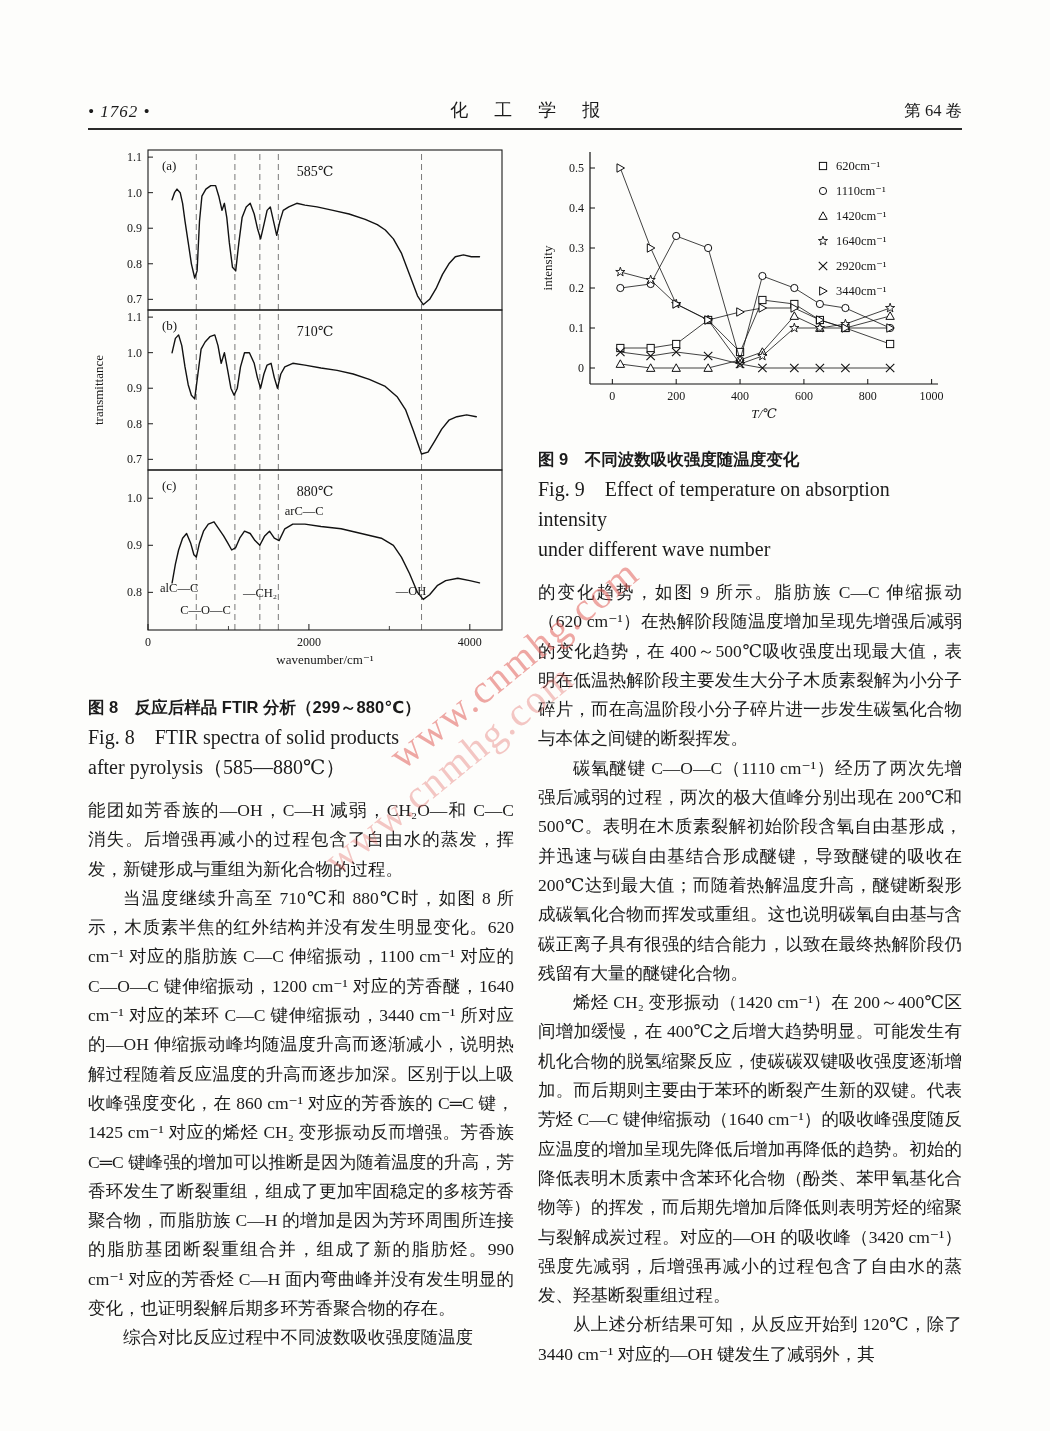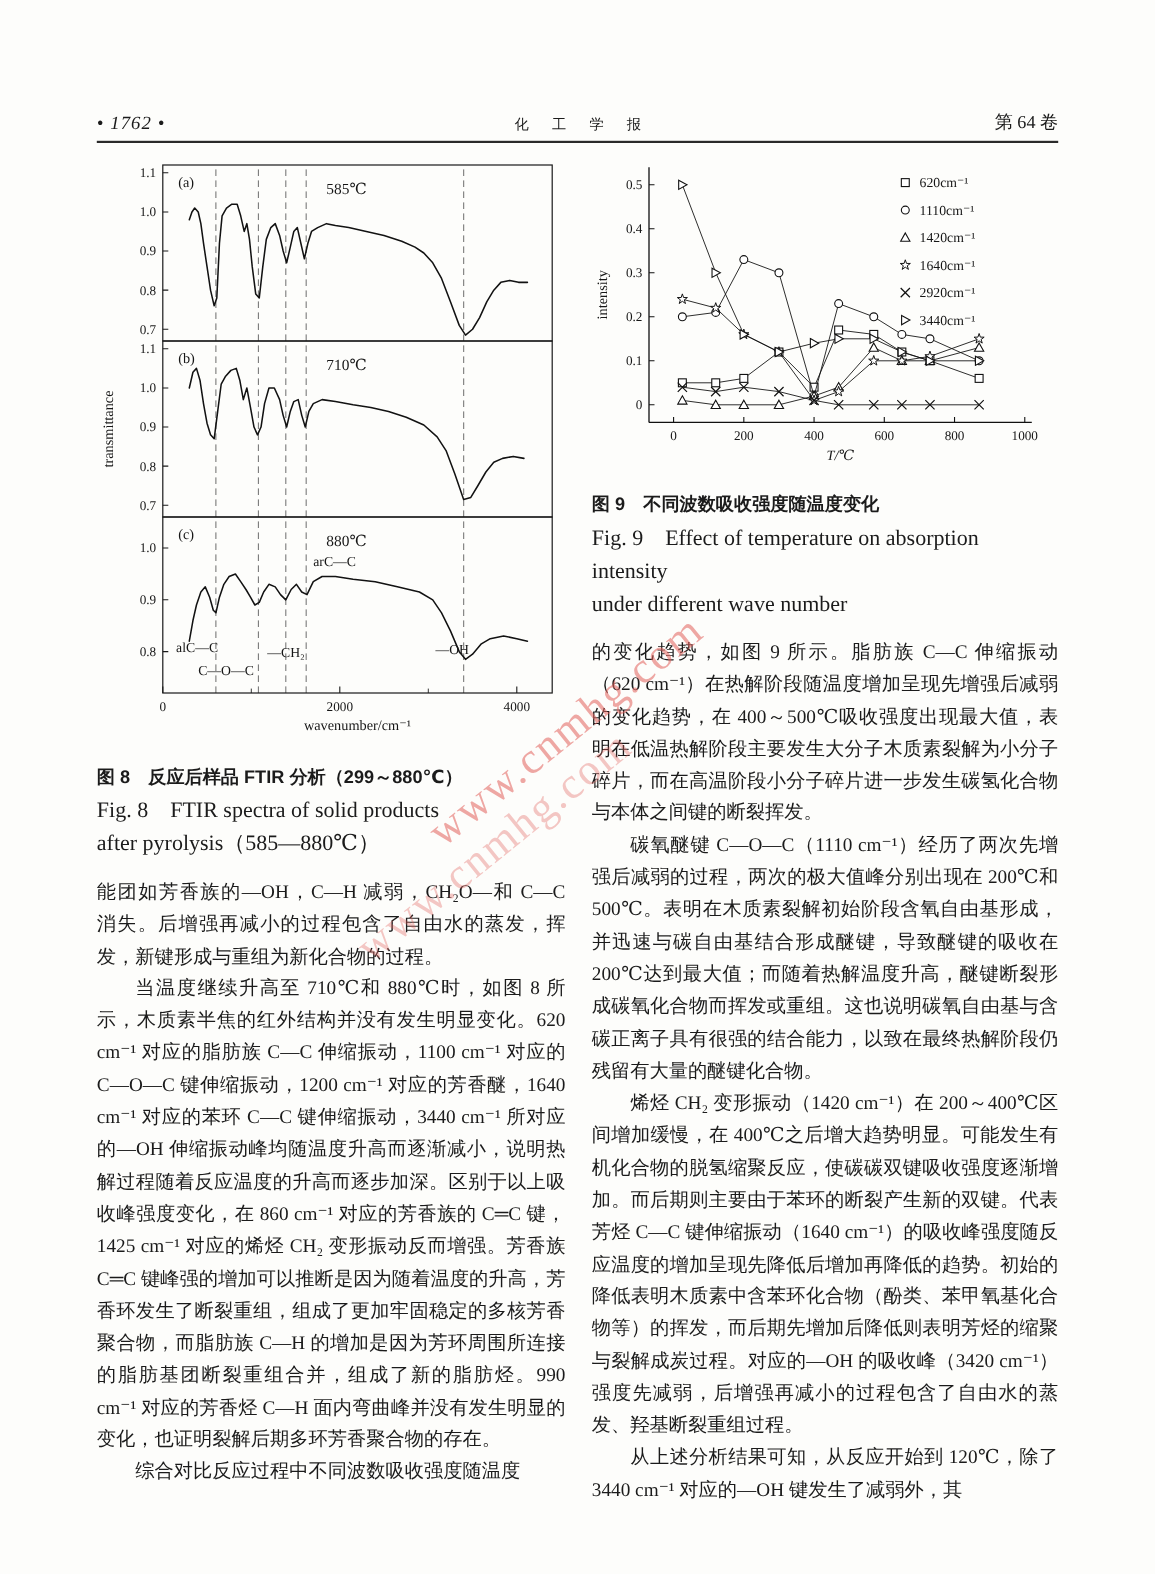--- a/index.html
+++ b/index.html
@@ -2,21 +2,21 @@
 <html><head>
 <meta charset="utf-8">
 <style>
   html,body{margin:0;padding:0;background:#9a9a9a;}
   .page{position:relative;width:1050px;height:1431px;margin:0 auto;background:#fdfdfb;
         font-family:"Liberation Serif","DejaVu Serif",serif;color:#1b1b1b;overflow:hidden;}
   .header{position:absolute;left:88px;top:94px;width:874px;height:28px;
           border-bottom:2px solid #2a2a2a;display:flex;justify-content:space-between;
           align-items:flex-end;padding-bottom:6px;font-size:17px;}
   .page-num{font-style:italic;letter-spacing:1px;}
-  .journal{letter-spacing:4px;font-size:13px;}
+  .journal{letter-spacing:4px;font-size:18px;}
   .volume{font-size:16.5px;}
   .col{position:absolute;top:142px;}
   .col-left{left:88px;width:426px;}
   .col-right{left:538px;width:424px;}
   .col svg{display:block;}
   .caption{text-align:left;line-height:30px;}
   .caption.cn{font-family:"Liberation Sans","DejaVu Sans",sans-serif;font-weight:bold;font-size:16.5px;margin-top:10px;}
   .caption.en{font-size:20px;}
   .para{font-size:17.5px;line-height:29.3px;text-align:justify;margin:0;}
   .para.first{margin-top:14px;}

